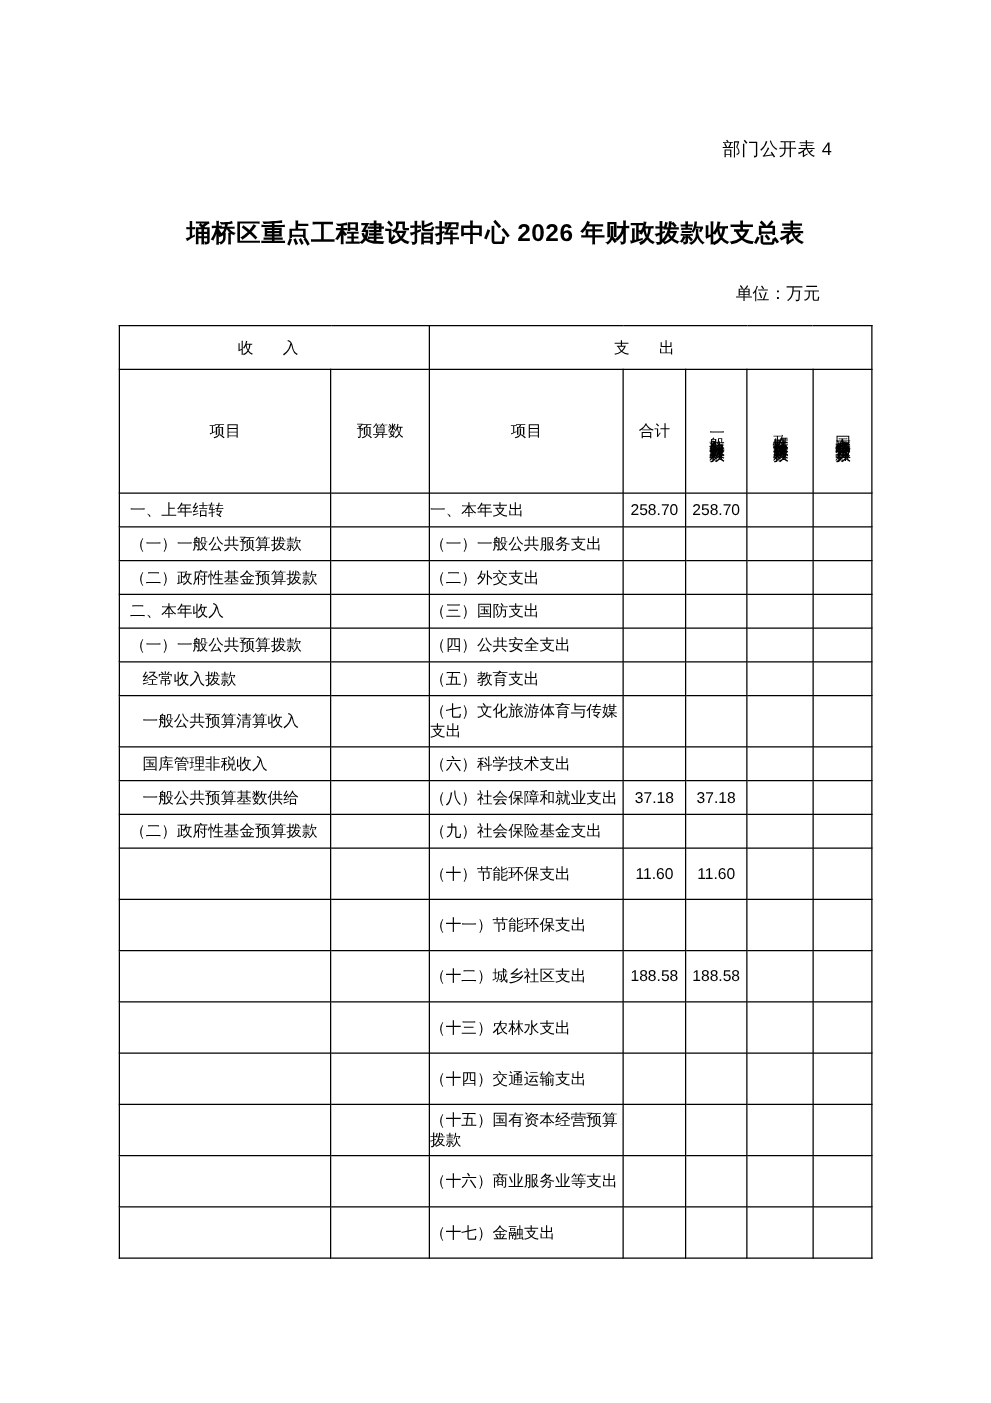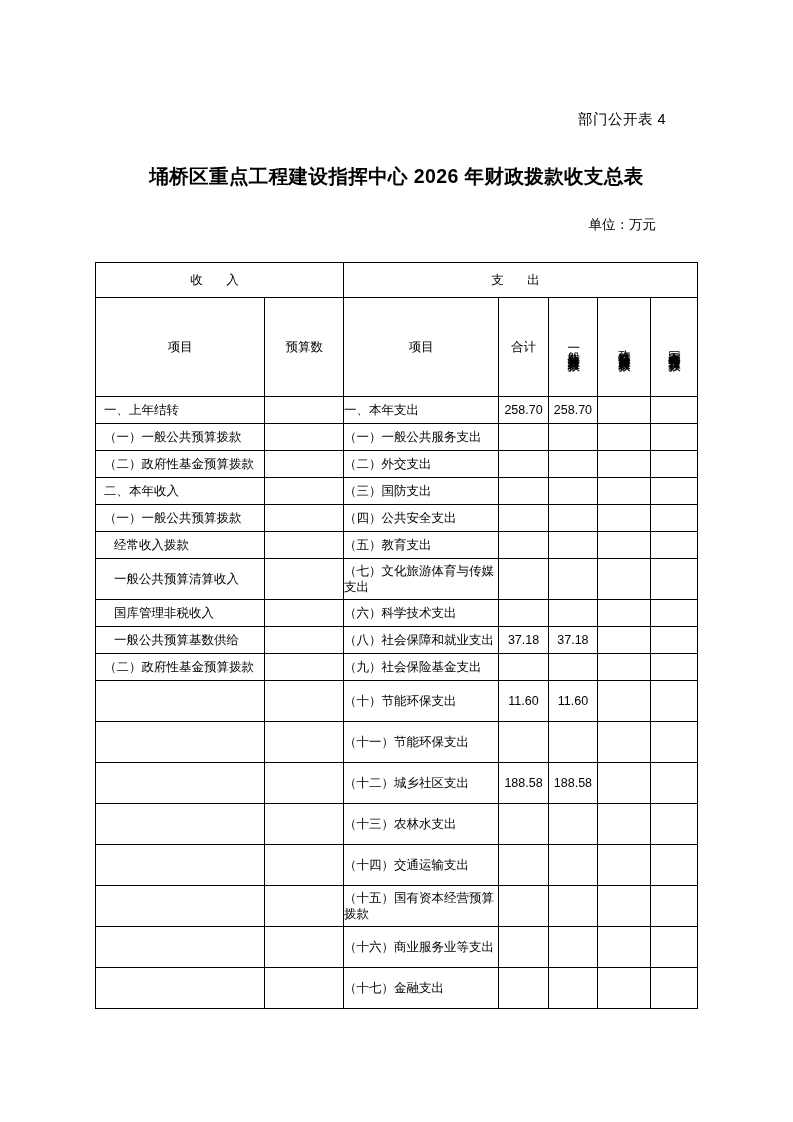--- a/index.html
+++ b/index.html
@@ -24,36 +24,36 @@
   }
   .header-right {
     margin-top: 110px;
     text-align: right;
     font-size: 14.5px;
     font-family: "Liberation Sans", "DejaVu Sans", sans-serif;
     letter-spacing: 0.5px;
     padding-right: 32px;
   }
   .doc-title {
-    margin-top: 34px;
+    margin-top: 44px;
     text-align: center;
     font-size: 19.5px;
     font-weight: bold;
     font-family: "Liberation Sans", "DejaVu Sans", sans-serif;
     letter-spacing: 0.4px;
   }
   .unit-line {
     margin-top: 26px;
     text-align: right;
     font-size: 13.5px;
     font-family: "Liberation Sans", "DejaVu Sans", sans-serif;
     padding-right: 42px;
   }
   table.budget {
-    margin-top: 28px;
+    margin-top: 16px;
     border-collapse: collapse;
     width: 603px;
     table-layout: fixed;
   }
   table.budget td, table.budget th {
     border: 1px solid #000000;
     font-size: 12.5px;
     font-weight: normal;
     font-family: "Liberation Sans", "DejaVu Sans", sans-serif;
     padding: 0;

